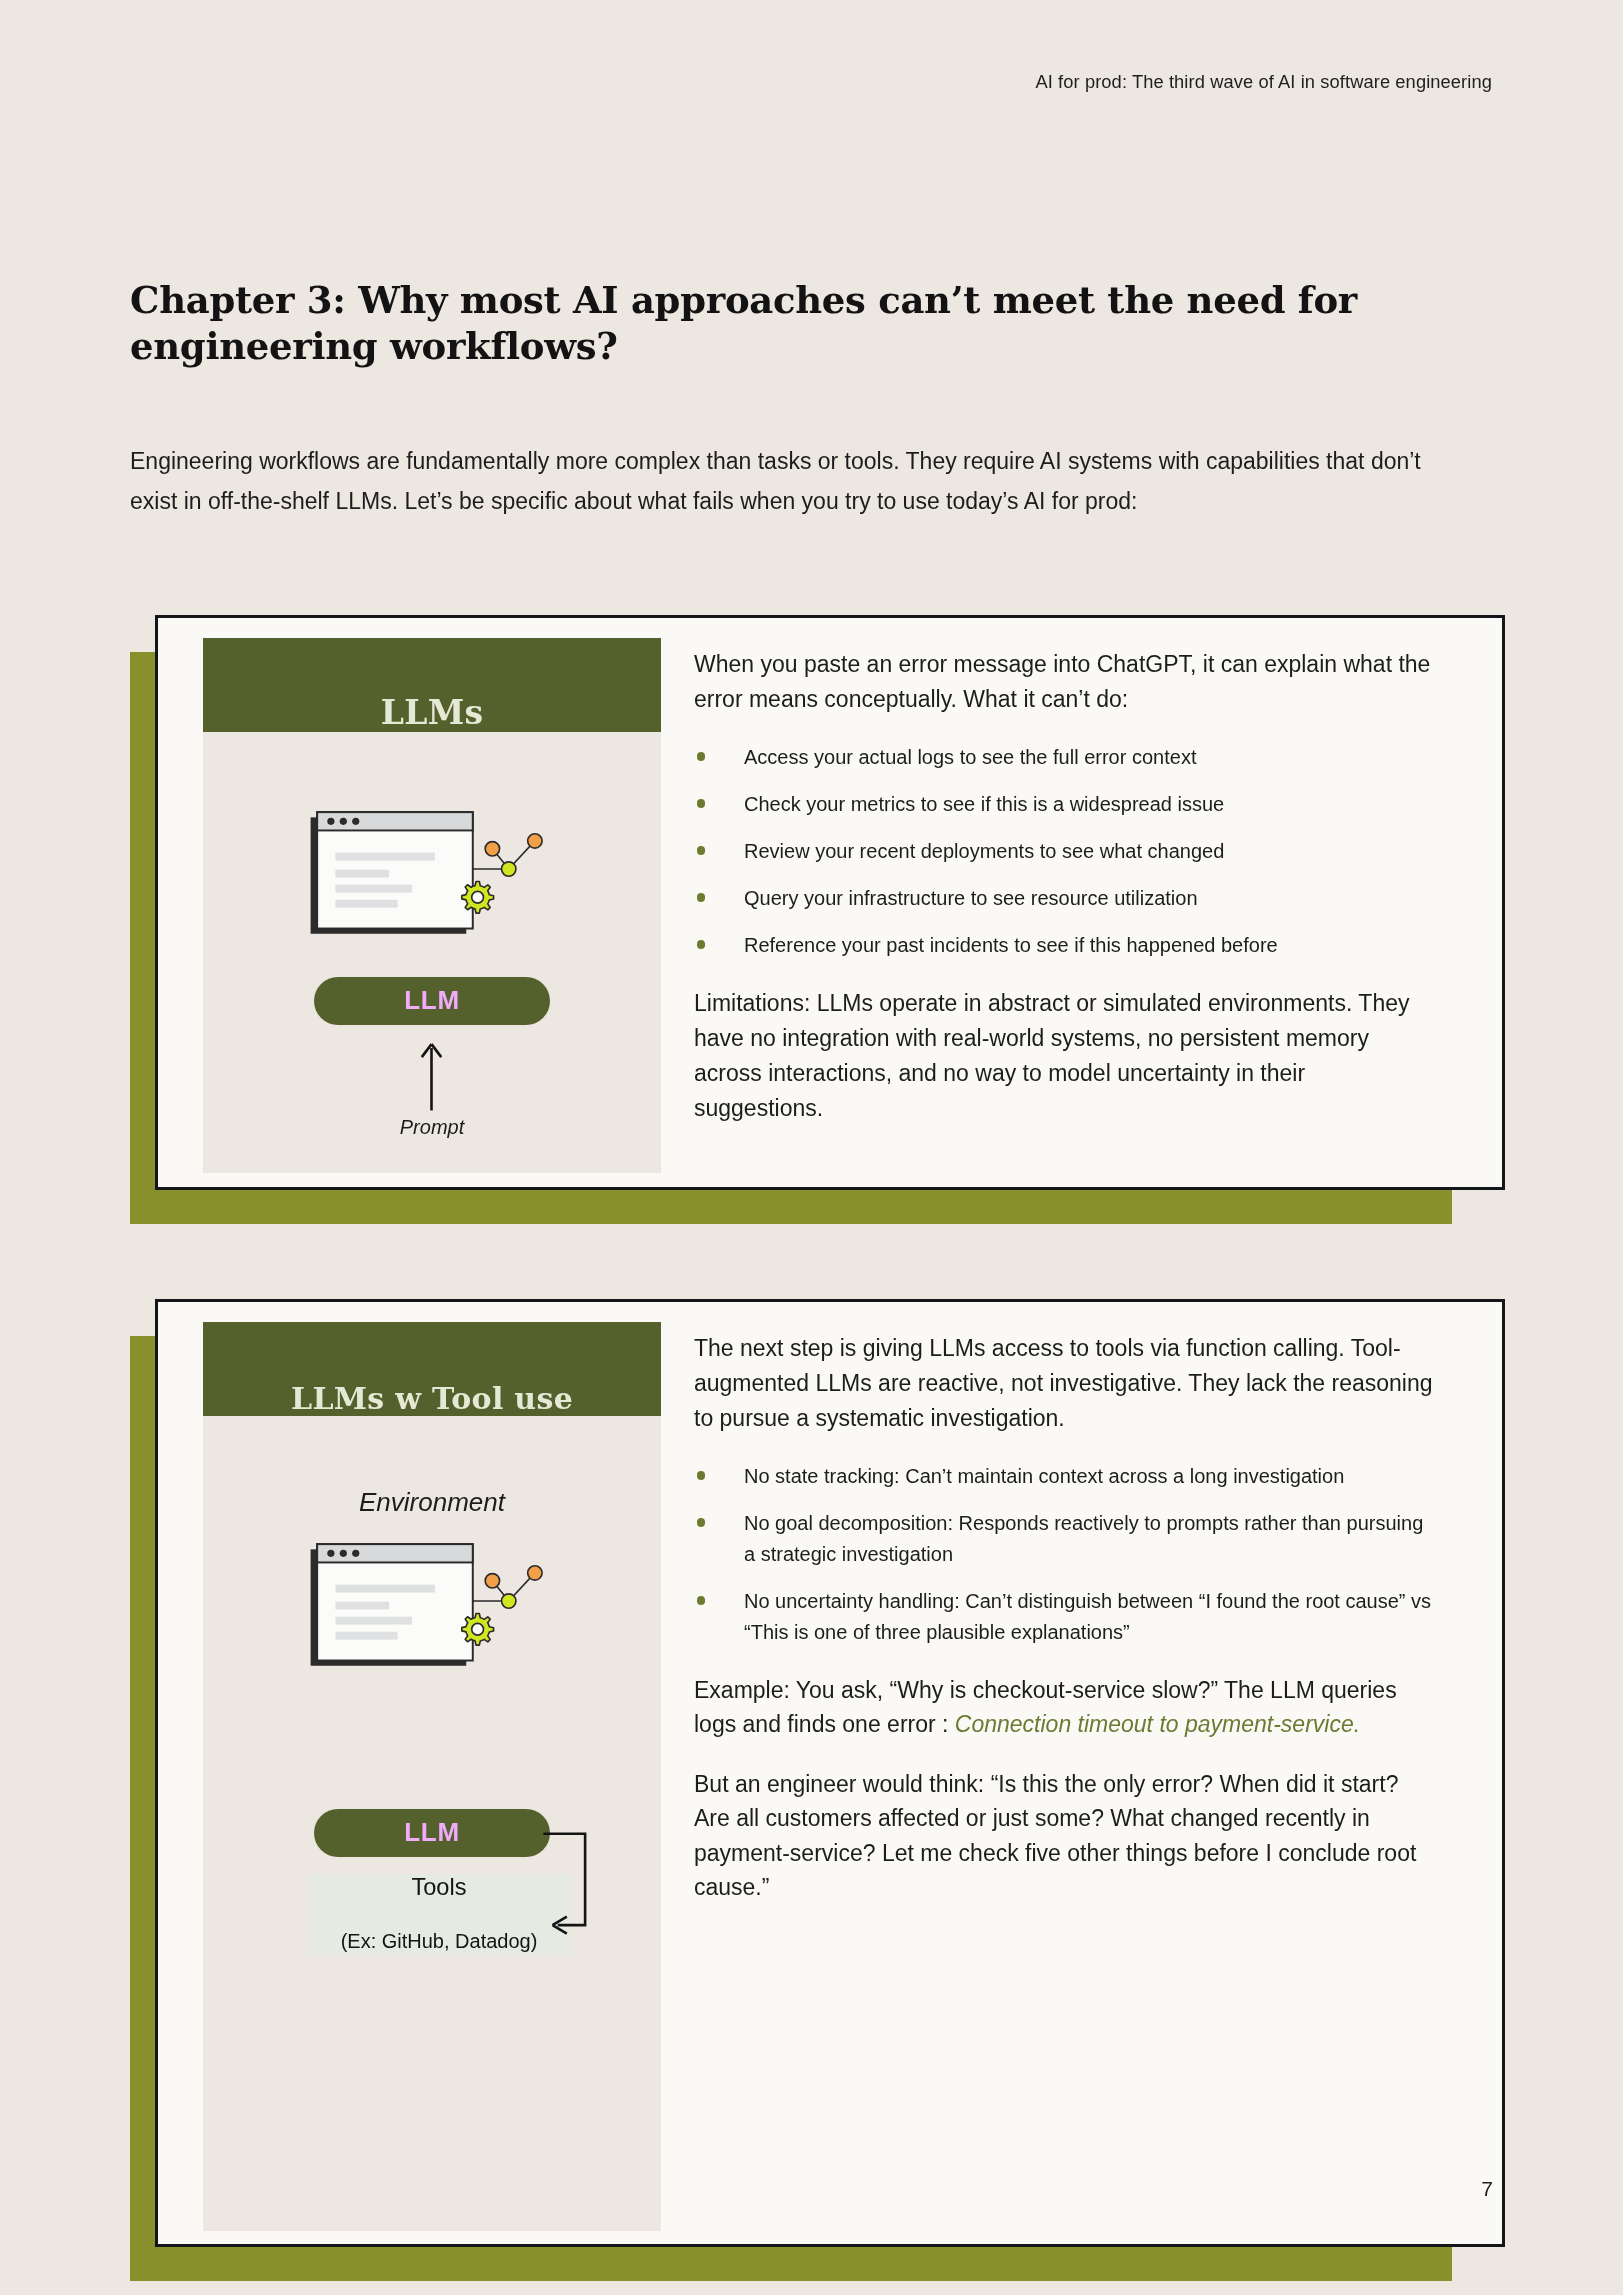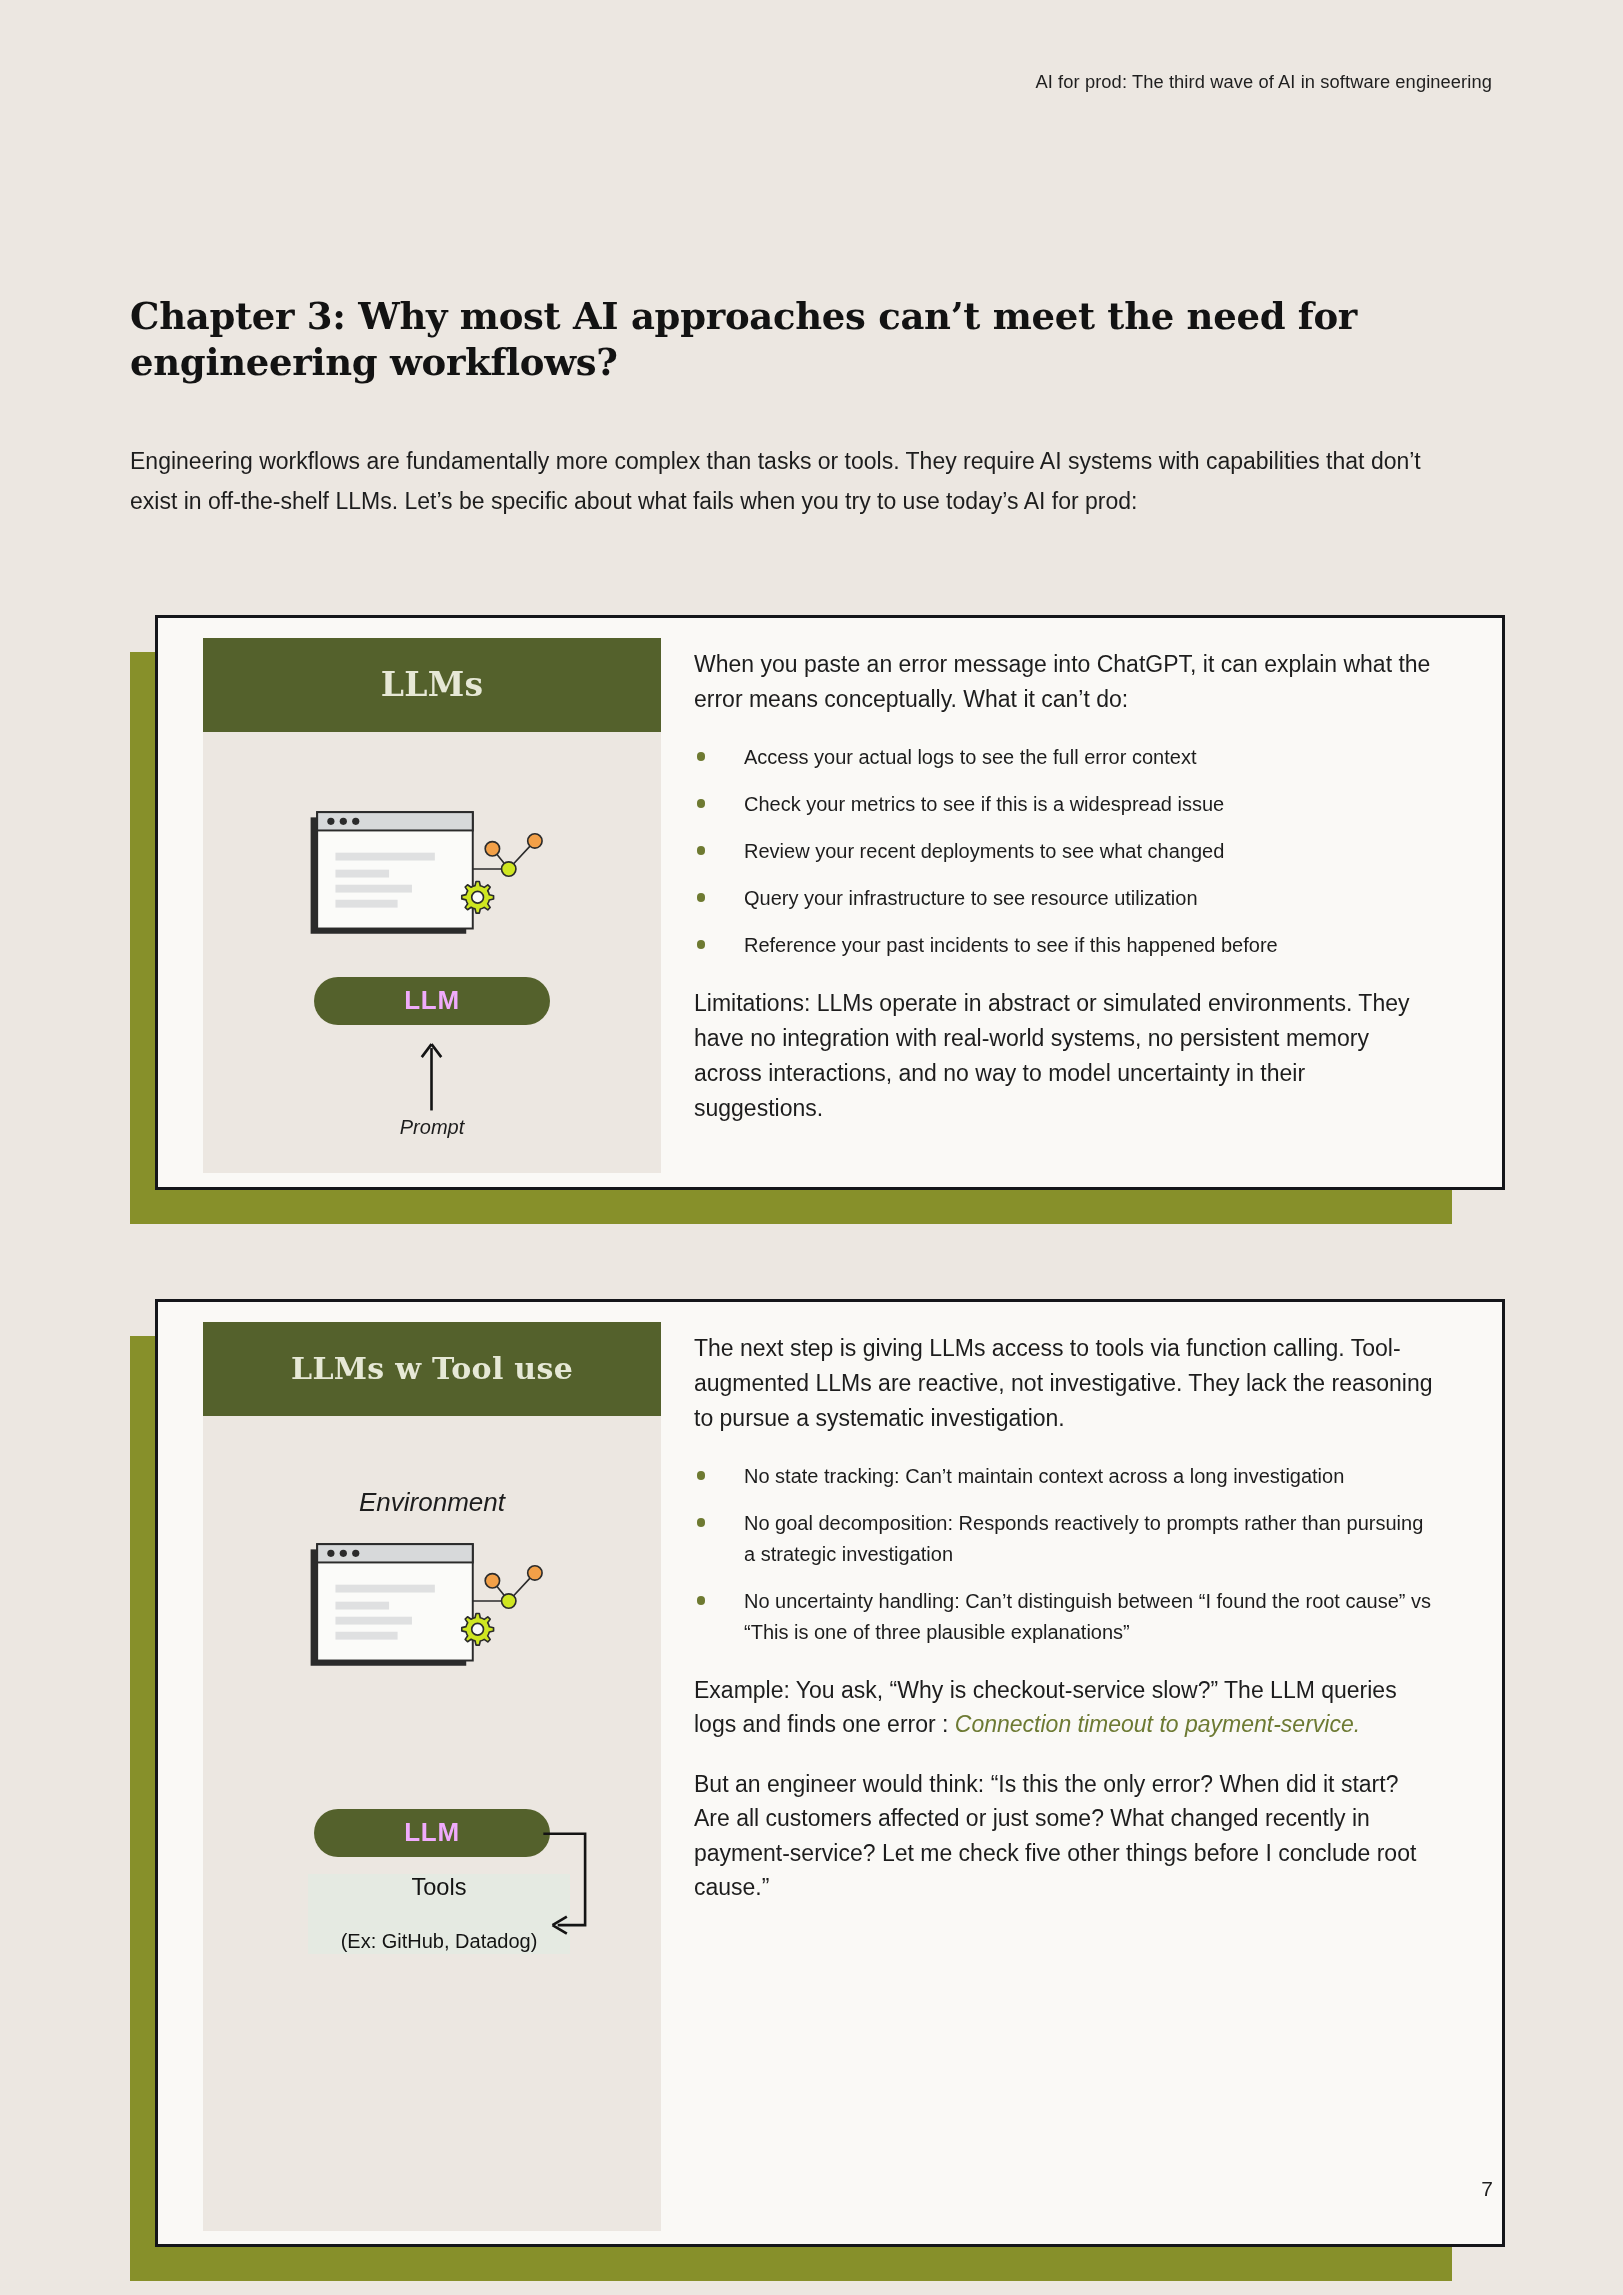--- a/index.html
+++ b/index.html
@@ -31,21 +31,21 @@
     letter-spacing: 0.1px;
     color: #1f1f1f;
     text-align: right;
     font-family: "Liberation Sans", sans-serif;
   }
 
   
   .chapter-title {
     position: absolute;
     left: 130px;
-    top: 268px;
+    top: 252px;
     width: 1368px;
     font-family: "DejaVu Serif", "Liberation Serif", serif;
     font-weight: bold;
     font-size: 37px;
     line-height: 1.25;
     letter-spacing: -0.3px;
     color: #131313;
   }
 
   
@@ -91,21 +91,21 @@
     margin: 19.6px 0 19.6px 45px;
     box-sizing: border-box;
   }
   #card1 .panel { width: 458px; height: 535px; }
   #card2 .panel { width: 458px; height: 909px; }
 
   .panel-header {
     background: #54612c;
     height: 94px;
     display: flex;
-    align-items: center;
+    align-items: flex-end;
     justify-content: center;
   }
   .panel-header-title {
     font-family: "DejaVu Serif", "Liberation Serif", serif;
     font-weight: bold;
     font-size: 33px;
     color: #e6e8d6;
     letter-spacing: 0.3px;
   }
   #card2 .panel-header-title { font-size: 30px; }

